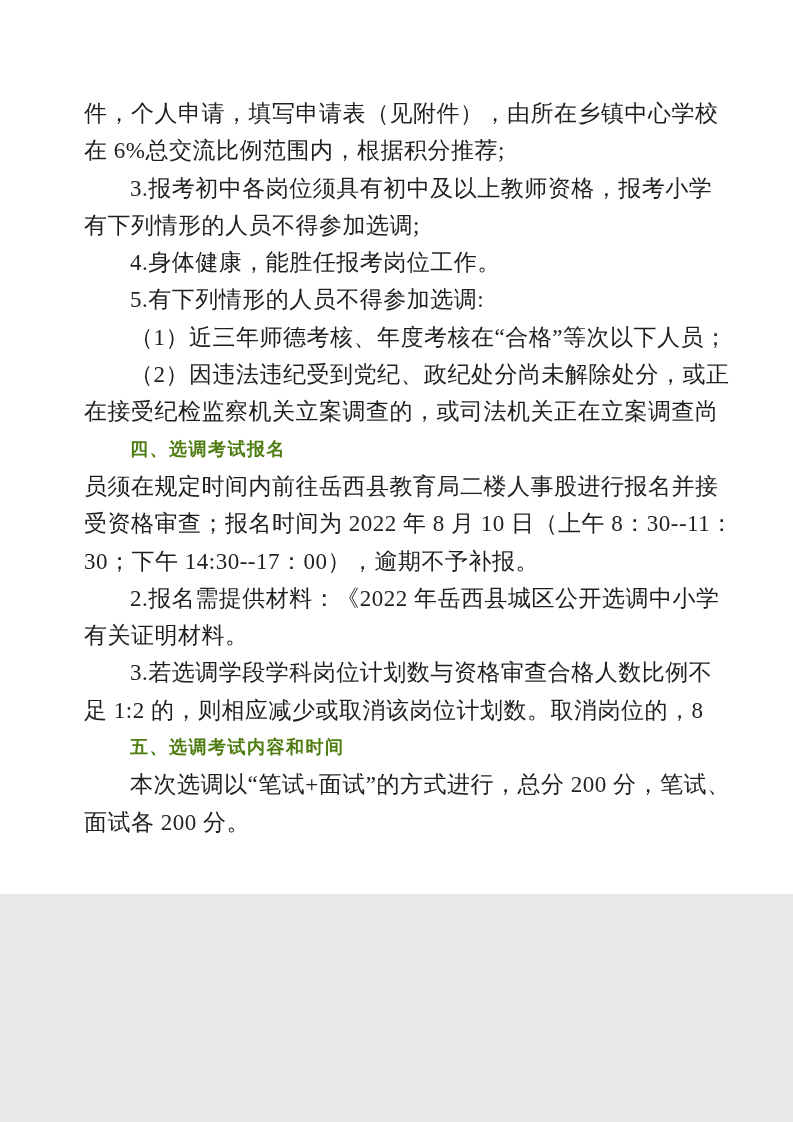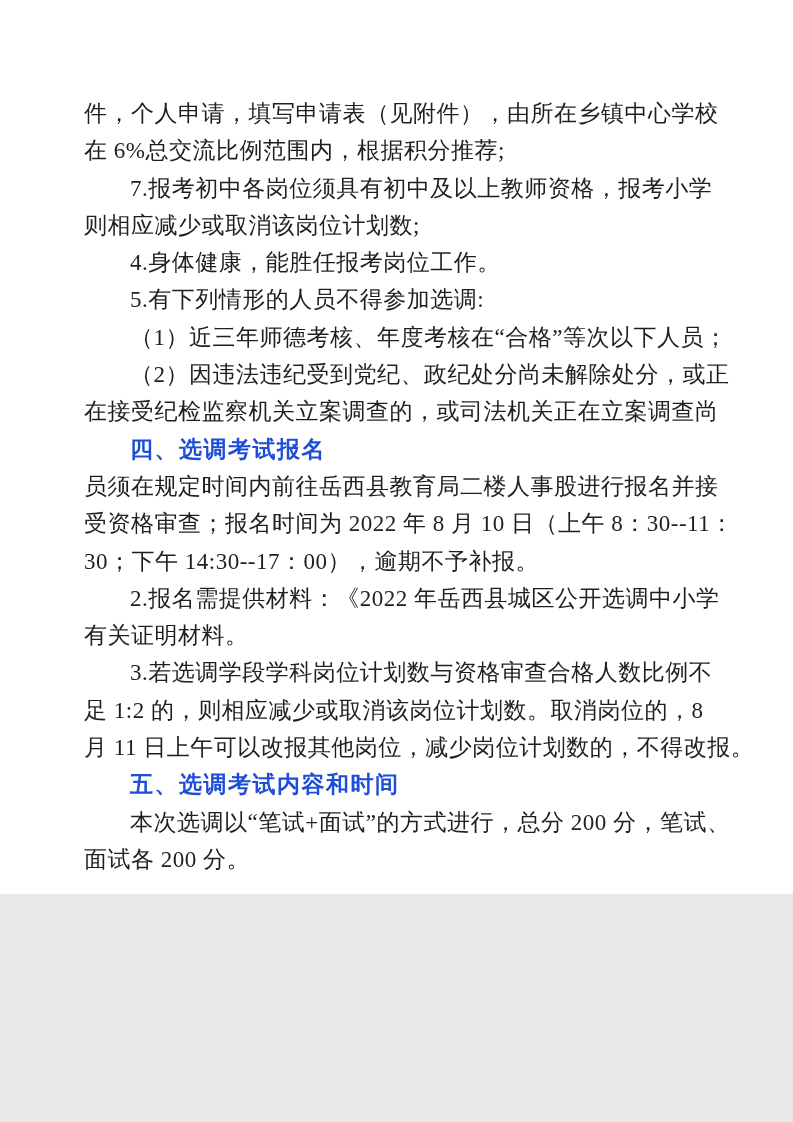--- a/index.html
+++ b/index.html
@@ -29,56 +29,55 @@
     height: 37.3px;
     white-space: nowrap;
     letter-spacing: 0.5px;
   }
   .indent {
     padding-left: 46px;
   }
   .heading {
     font-family: "Liberation Sans", "DejaVu Sans", sans-serif;
     font-weight: bold;
-    font-size: 23px;
-    color: #1d4ed8;
+    font-size: 18px;
+    color: #4d7c0f;
     letter-spacing: 1.5px;
   }
   .page-number {
     position: absolute;
     top: 1000px;
     left: 0;
     width: 100%;
     text-align: center;
     font-size: 21px;
     color: #222222;
     font-family: "Liberation Serif", "DejaVu Serif", serif;
   }
 </style>
 </head>
 <body>
 
 <div class="page">
   <div class="doc-body">
     <div class="line">件，个人申请，填写申请表（见附件），由所在乡镇中心学校</div>
     <div class="line">在 6%总交流比例范围内，根据积分推荐;</div>
-    <div class="line indent">7.报考初中各岗位须具有初中及以上教师资格，报考小学</div>
-    <div class="line">则相应减少或取消该岗位计划数;</div>
+    <div class="line indent">3.报考初中各岗位须具有初中及以上教师资格，报考小学</div>
+    <div class="line">有下列情形的人员不得参加选调;</div>
     <div class="line indent">4.身体健康，能胜任报考岗位工作。</div>
     <div class="line indent">5.有下列情形的人员不得参加选调:</div>
     <div class="line indent">（1）近三年师德考核、年度考核在“合格”等次以下人员；</div>
     <div class="line indent">（2）因违法违纪受到党纪、政纪处分尚未解除处分，或正</div>
     <div class="line">在接受纪检监察机关立案调查的，或司法机关正在立案调查尚</div>
     <div class="line indent heading">四、选调考试报名</div>
     <div class="line">员须在规定时间内前往岳西县教育局二楼人事股进行报名并接</div>
     <div class="line">受资格审查；报名时间为 2022 年 8 月 10 日（上午 8：30--11：</div>
     <div class="line">30；下午 14:30--17：00），逾期不予补报。</div>
     <div class="line indent">2.报名需提供材料：《2022 年岳西县城区公开选调中小学</div>
     <div class="line">有关证明材料。</div>
     <div class="line indent">3.若选调学段学科岗位计划数与资格审查合格人数比例不</div>
     <div class="line">足 1:2 的，则相应减少或取消该岗位计划数。取消岗位的，8</div>
-    <div class="line">月 11 日上午可以改报其他岗位，减少岗位计划数的，不得改报。</div>
     <div class="line indent heading">五、选调考试内容和时间</div>
     <div class="line indent">本次选调以“笔试+面试”的方式进行，总分 200 分，笔试、</div>
     <div class="line">面试各 200 分。</div>
   </div>
   <div class="page-number">2</div>
 </div>
 
 </body></html>

